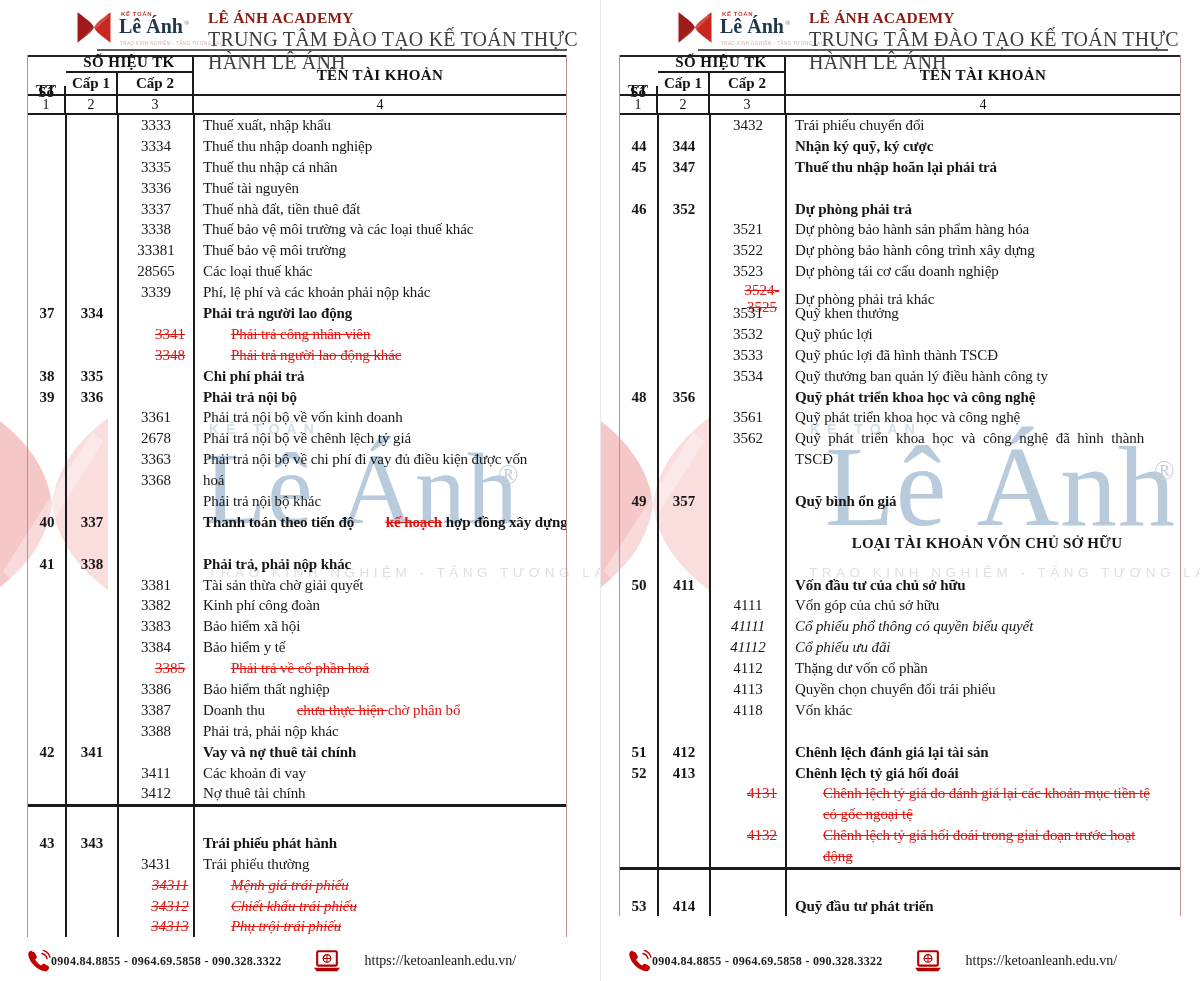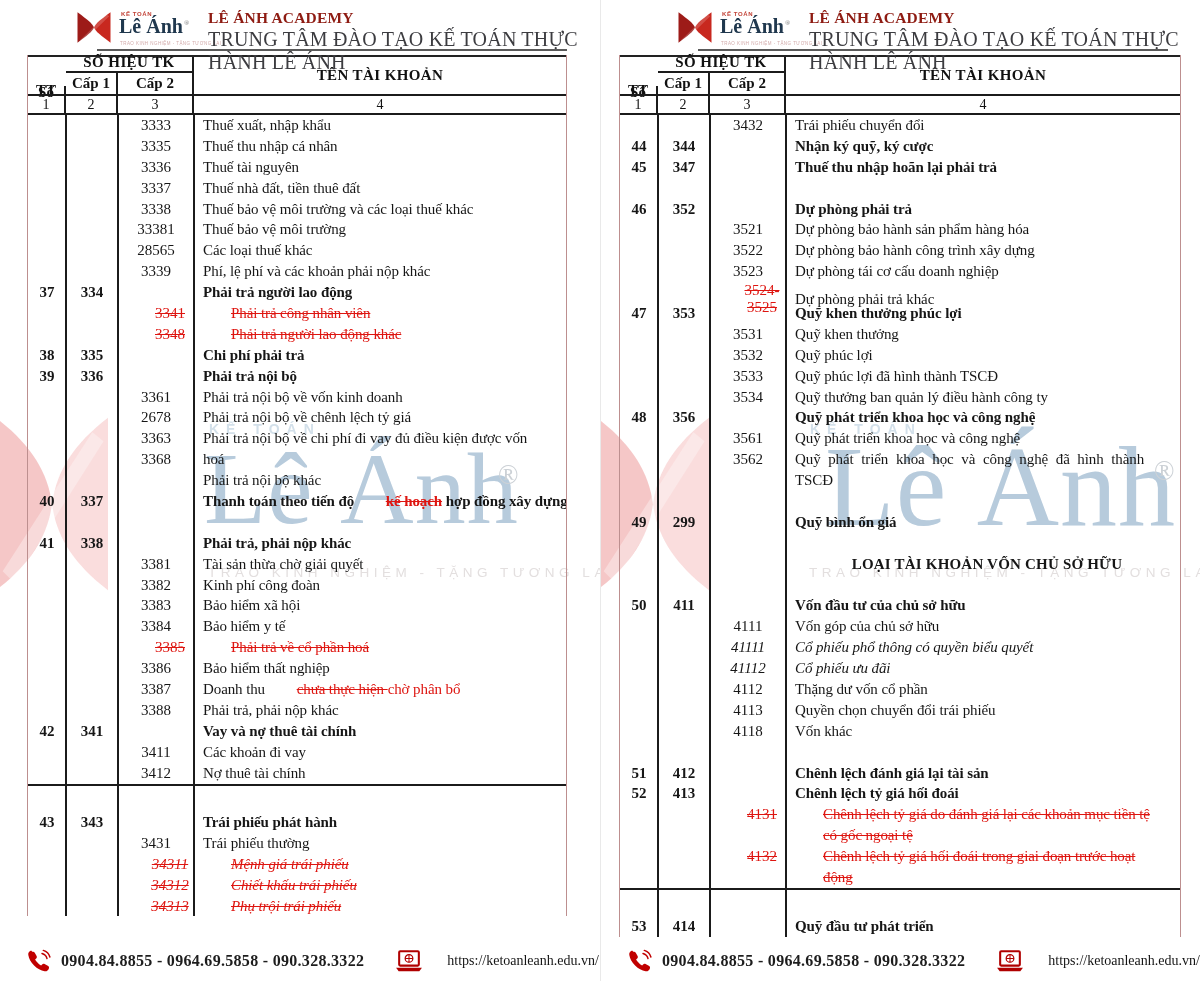--- a/index.html
+++ b/index.html
@@ -69,21 +69,21 @@
 
   .b{font-weight:bold;}
   .r{color:#de1510;}
   .rs{color:#de1510;text-decoration:line-through;text-decoration-thickness:1.3px;margin-left:28px;}
   .i{font-style:italic;}
   .j{word-spacing:4px;}
 
   
   .pfoot{position:absolute;left:26px;top:946px;width:560px;height:30px;display:flex;align-items:center;z-index:2;}
   .f-phone{width:25px;height:24px;flex:0 0 auto;}
-  .f-nums{margin-left:10px;font-size:16px;font-weight:600;color:#1d1d1d;letter-spacing:.3px;white-space:nowrap;}
+  .f-nums{font-size:12px;font-weight:600;color:#1d1d1d;letter-spacing:.3px;white-space:nowrap;}
   .f-laptop{width:30px;height:24px;margin-left:30px;flex:0 0 auto;}
   .f-url{margin-left:23px;font-size:14px;color:#141414;white-space:nowrap;}
 </style>
 </head>
 <body>
 
 <svg width="0" height="0" style="position:absolute">
   <defs>
     <g id="bowtie-red">
       <path d="M0 4 C30 26 45 38 50 50 C45 62 30 74 0 96 Z" fill="#9d1b18"></path>
@@ -154,20 +154,26 @@
         <div class="rows">
             <div class="trow">
               <div class="c ct"></div>
               <div class="c cc1"></div>
               <div class="c cc2">3333</div>
               <div class="c nm"><span>Thuế xuất, nhập khẩu</span></div>
             </div>
             <div class="trow">
               <div class="c ct"></div>
               <div class="c cc1"></div>
+              <div class="c cc2">3334</div>
+              <div class="c nm"><span>Thuế thu nhập doanh nghiệp</span></div>
+            </div>
+            <div class="trow">
+              <div class="c ct"></div>
+              <div class="c cc1"></div>
               <div class="c cc2">3335</div>
               <div class="c nm"><span>Thuế thu nhập cá nhân</span></div>
             </div>
             <div class="trow">
               <div class="c ct"></div>
               <div class="c cc1"></div>
               <div class="c cc2">3336</div>
               <div class="c nm"><span>Thuế tài nguyên</span></div>
             </div>
             <div class="trow">
@@ -471,26 +477,20 @@
               <div class="c cc2">3523</div>
               <div class="c nm"><span>Dự phòng tái cơ cấu doanh nghiệp</span></div>
             </div>
             <div class="trow">
               <div class="c ct"></div>
               <div class="c cc1"></div>
               <div class="c cc2 rs">3524-3525</div>
               <div class="c nm"><span>Dự phòng phải trả khác</span></div>
             </div>
             <div class="trow">
-              <div class="c ct">47</div>
-              <div class="c cc1">353</div>
-              <div class="c cc2"></div>
-              <div class="c nm"><span class="b">Quỹ khen thưởng phúc lợi</span></div>
-            </div>
-            <div class="trow">
               <div class="c ct"></div>
               <div class="c cc1"></div>
               <div class="c cc2">3531</div>
               <div class="c nm"><span>Quỹ khen thưởng</span></div>
             </div>
             <div class="trow">
               <div class="c ct"></div>
               <div class="c cc1"></div>
               <div class="c cc2">3532</div>
               <div class="c nm"><span>Quỹ phúc lợi</span></div>
@@ -527,21 +527,21 @@
             </div>
             <div class="trow">
               <div class="c ct"></div>
               <div class="c cc1"></div>
               <div class="c cc2"></div>
               <div class="c nm"><span>TSCĐ</span></div>
             </div>
             <div class="sp"></div>
             <div class="trow">
               <div class="c ct">49</div>
-              <div class="c cc1">299</div>
+              <div class="c cc1">357</div>
               <div class="c cc2"></div>
               <div class="c nm"><span class="b">Quỹ bình ổn giá</span></div>
             </div>
             <div class="sp"></div>
             <div class="trow">
               <div class="c ct"></div>
               <div class="c cc1"></div>
               <div class="c cc2"></div>
               <div class="c nm hd">LOẠI TÀI KHOẢN VỐN CHỦ SỞ HỮU</div>
             </div>

